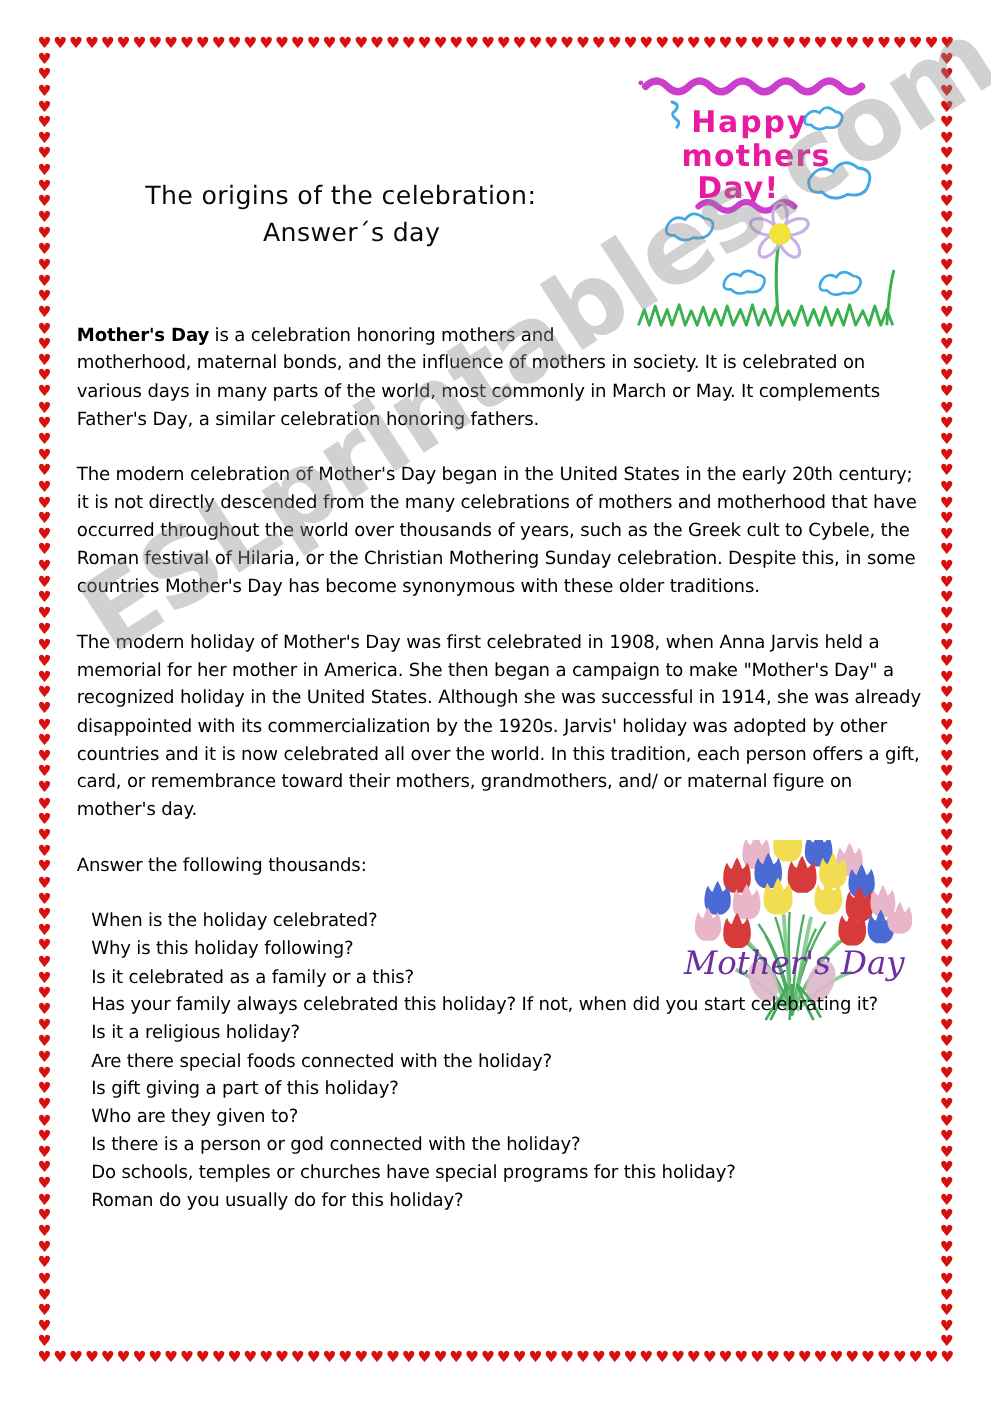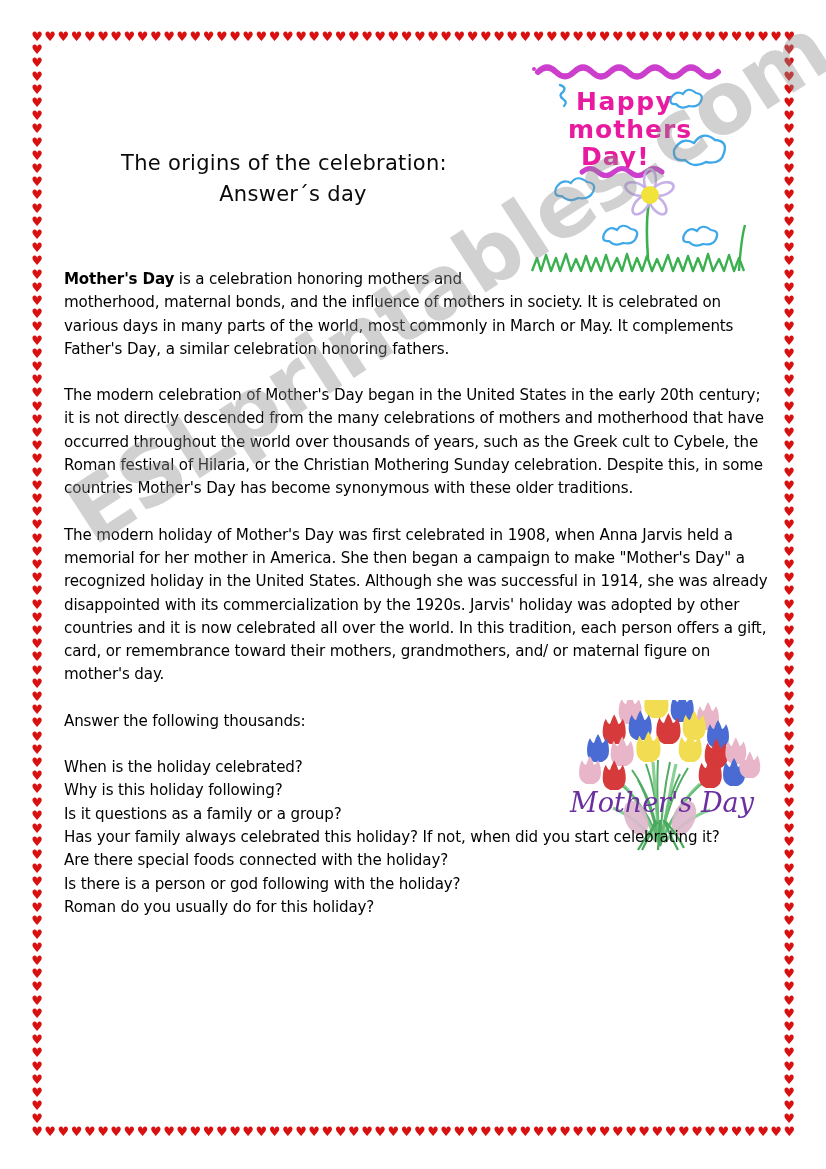--- a/index.html
+++ b/index.html
@@ -82,21 +82,21 @@
     font-size: 15.1px;
     line-height: 23.3px;
     color: #000000;
     letter-spacing: -0.15px;
   }
   .para { margin: 0 0 23px 0; }
   .para.p1 { width: 706px; }
   .para .lead { font-weight: bold; }
 
   .qlead { margin: 0 0 23px 0; }
-  .qlist { margin: 0; }
+  .qlist { margin: 12px; }
   .qitem { display: block; }
 
   
   .kid-drawing {
     position: absolute;
     left: 524px;
     top: 58px;
     width: 250px;
     height: 222px;
     z-index: 5;
@@ -455,24 +455,28 @@
 
     <p class="para">The modern celebration of Mother's Day began in the United States in the early 20th century; it is not directly descended from the many celebrations of mothers and motherhood that have occurred throughout the world over thousands of years, such as the Greek cult to Cybele, the Roman festival of Hilaria, or the Christian Mothering Sunday celebration. Despite this, in some countries Mother's Day has become synonymous with these older traditions.</p>
 
     <p class="para">The modern holiday of Mother's Day was first celebrated in 1908, when Anna Jarvis held a memorial for her mother in America. She then began a campaign to make "Mother's Day" a recognized holiday in the United States. Although she was successful in 1914, she was already disappointed with its commercialization by the 1920s. Jarvis' holiday was adopted by other countries and it is now celebrated all over the world. In this tradition, each person offers a gift, card, or remembrance toward their mothers, grandmothers, and/ or maternal figure on mother's day.</p>
 
     <p class="qlead">Answer the following thousands:</p>
 
     <div class="qlist" id="questionsList">
         <span class="qitem">When is the holiday celebrated?</span>
         <span class="qitem">Why is this holiday following?</span>
-        <span class="qitem">Is it questions as a family or a group?</span>
+        <span class="qitem">Is it celebrated as a family or a this?</span>
         <span class="qitem">Has your family always celebrated this holiday? If not, when did you start celebrating it?</span>
+        <span class="qitem">Is it a religious holiday?</span>
         <span class="qitem">Are there special foods connected with the holiday?</span>
-        <span class="qitem">Is there is a person or god following with the holiday?</span>
+        <span class="qitem">Is gift giving a part of this holiday?</span>
+        <span class="qitem">Who are they given to?</span>
+        <span class="qitem">Is there is a person or god connected with the holiday?</span>
+        <span class="qitem">Do schools, temples or churches have special programs for this holiday?</span>
         <span class="qitem">Roman do you usually do for this holiday?</span>
       </div>
   </div>
 
   <div class="bouquet">
     <svg width="212" height="152" viewBox="0 0 212 152" xmlns="http://www.w3.org/2000/svg">
       <defs>
         <g id="tulip">
           <path d="M0 0 q-7 -3 -7 -11 q0 -8 3 -13 q2 5 4 5 q2 -6 4 -9 q2 3 4 9 q2 0 4 -5 q3 5 3 13 q0 8 -7 11 z"></path>
         </g>

